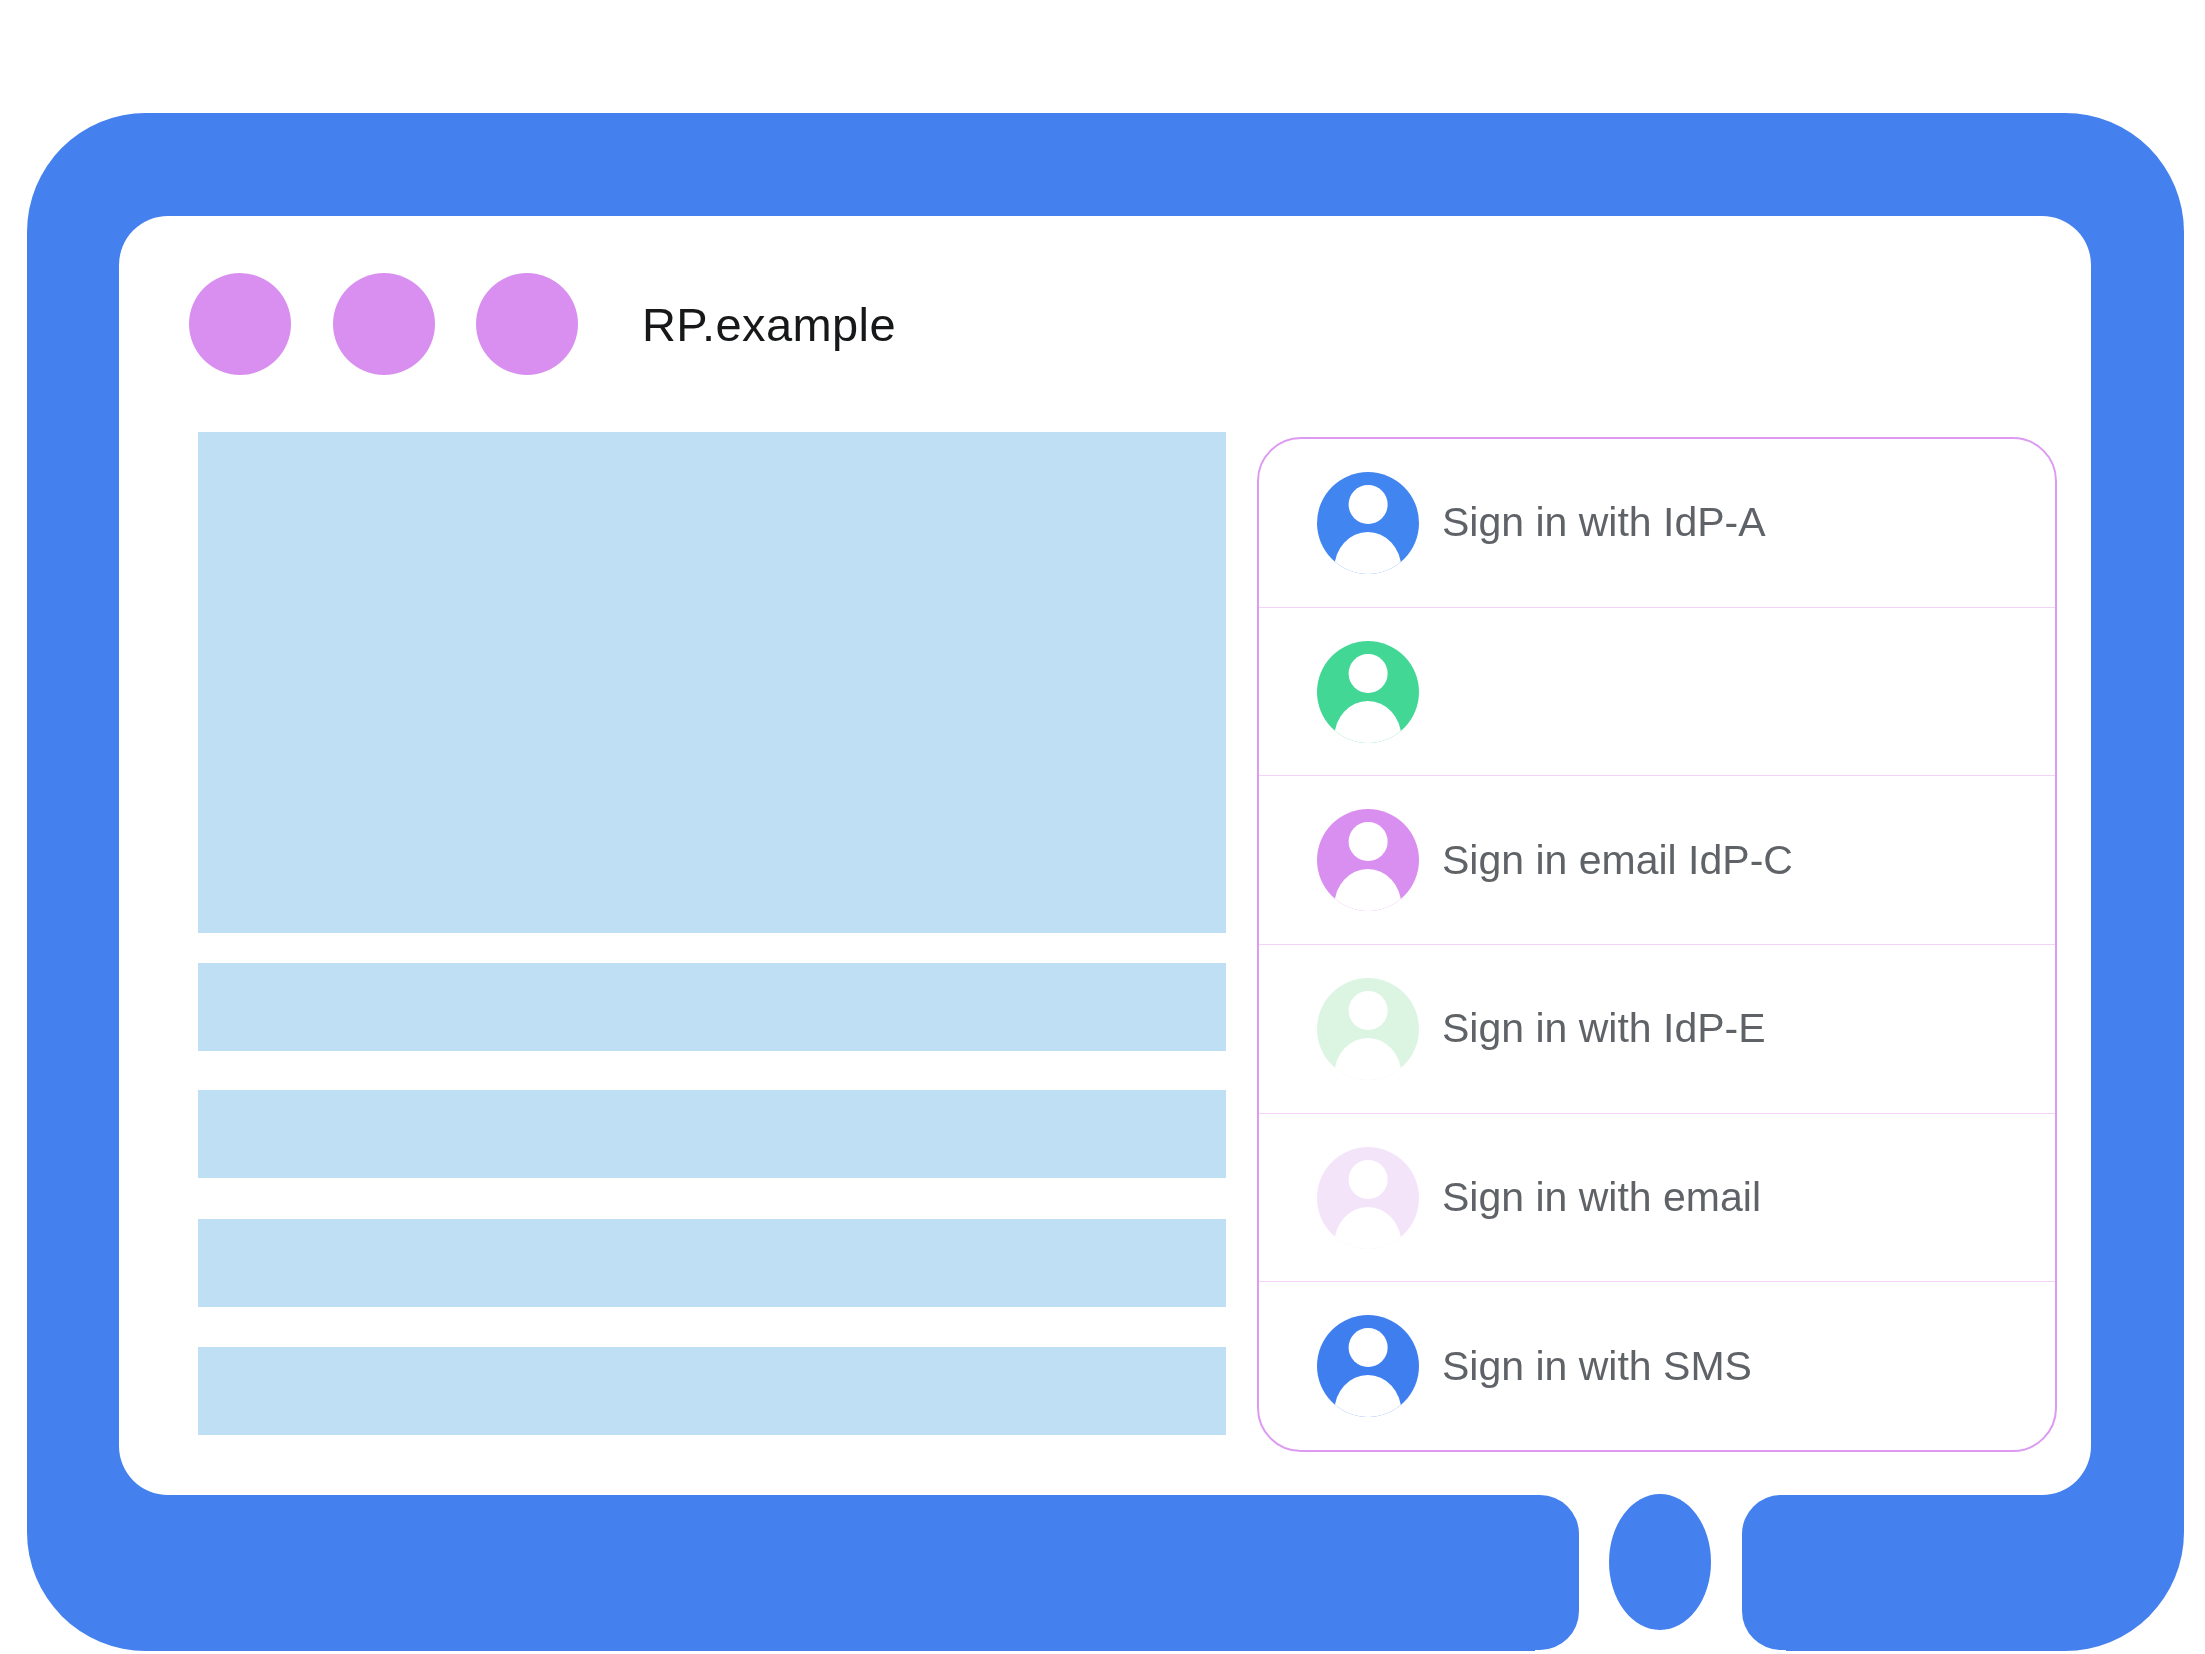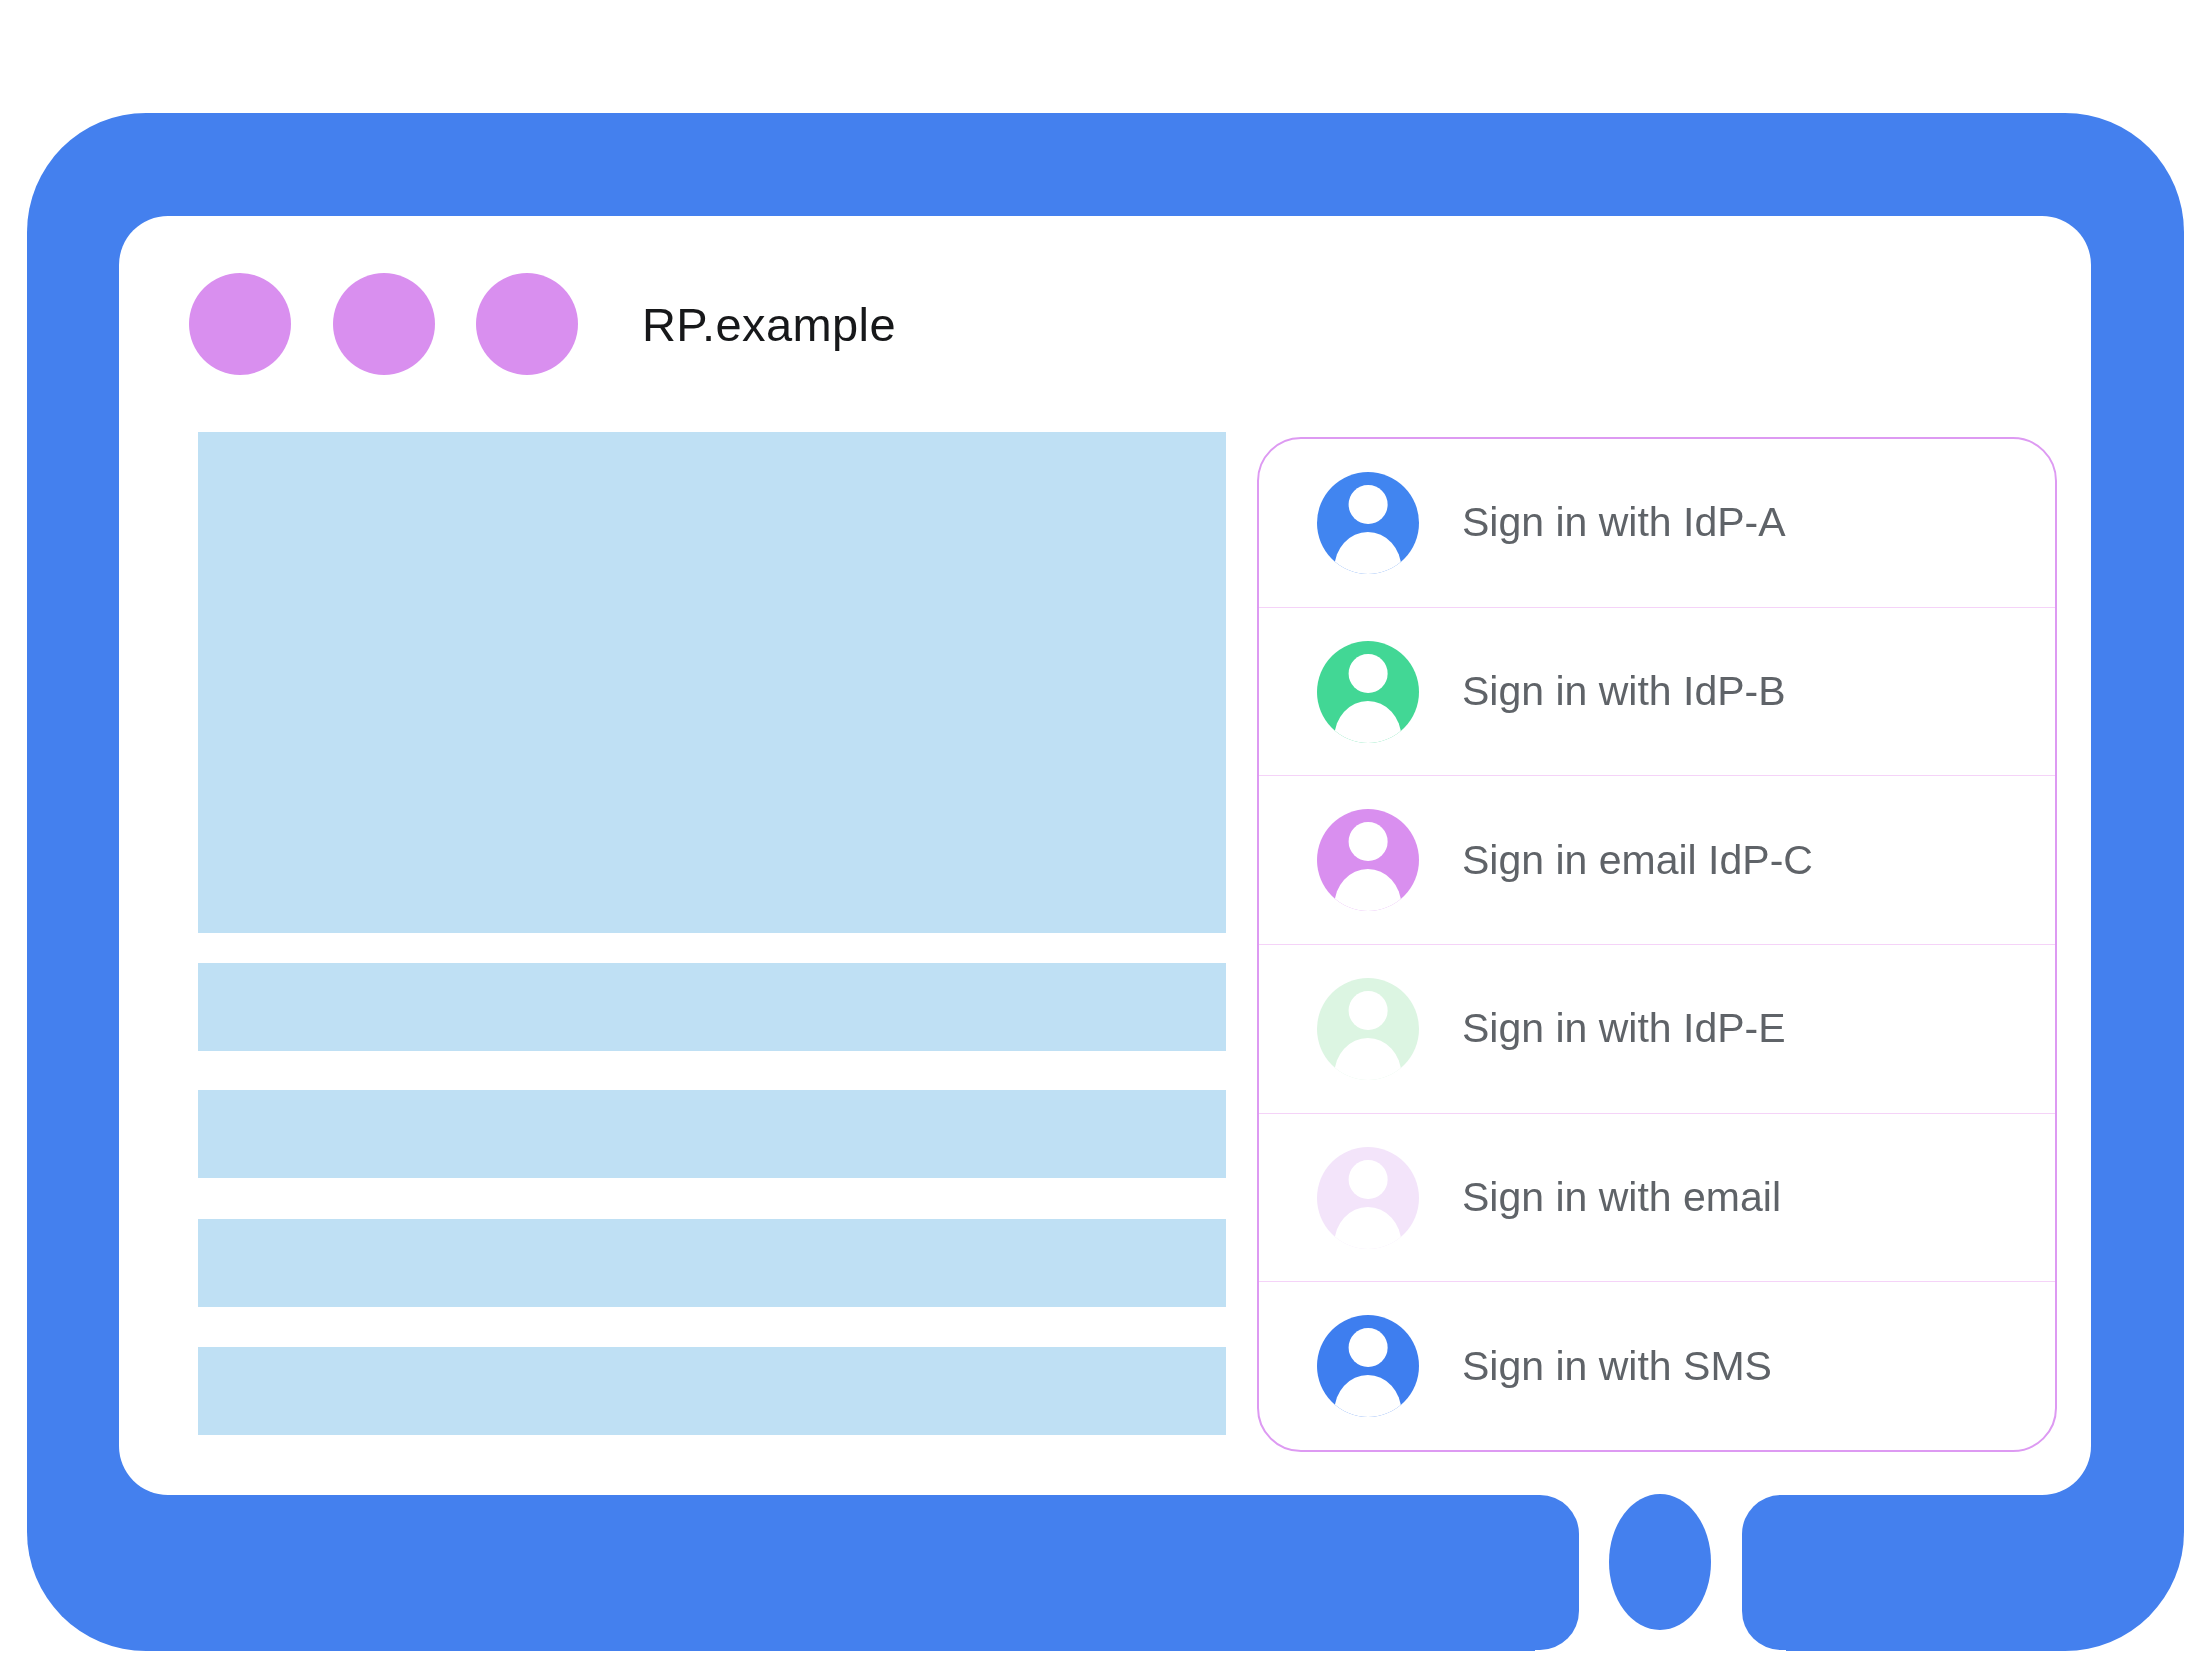--- a/index.html
+++ b/index.html
@@ -45,21 +45,21 @@
   .ph.line1{top:963px;height:88px;}
   .ph.line2{top:1090px;height:88px;}
   .ph.line3{top:1219px;height:88px;}
   .ph.line4{top:1347px;height:88px;}
 
   
   .signin-panel{position:absolute;left:1257px;top:437px;width:800px;height:1015px;
     background:var(--surface-white);border:2.6px solid var(--panel-border);border-radius:44px;
     display:flex;flex-direction:column;overflow:hidden;}
   .signin-row{flex:1 1 0;display:flex;align-items:center;
-    border-bottom:1.8px solid var(--divider-pink);cursor:pointer;gap:20px;}
+    border-bottom:1.8px solid var(--divider-pink);cursor:pointer;}
   .signin-row:last-child{border-bottom:none;}
   .avatar{position:relative;flex:none;width:102px;height:102px;margin-left:58px;
     border-radius:50%;overflow:hidden;}
   .avatar .head{position:absolute;left:50%;top:13%;transform:translateX(-50%);
     width:38%;height:38%;background:#fff;border-radius:50%;}
   .avatar .body{position:absolute;left:50%;top:59%;transform:translateX(-50%);
     width:66%;height:58%;background:#fff;
     border-radius:50% 50% 46% 46% / 62% 62% 38% 38%;}
   .signin-label{margin-left:23px;font-size:41px;font-weight:500;color:var(--label-gray);
     white-space:nowrap;}
@@ -95,21 +95,20 @@
           <span class="body"></span>
         </span>
       <span class="signin-label">Sign in with IdP-A</span>
     </div>
 
     <div class="signin-row">
       <span class="avatar" style="background-color: rgb(66, 215, 149);">
           <span class="head"></span>
           <span class="body"></span>
         </span>
-      <span class="signin-label">Sign in with IdP-B</span>
     </div>
 
     <div class="signin-row">
       <span class="avatar" style="background-color: rgb(217, 143, 239);">
           <span class="head"></span>
           <span class="body"></span>
         </span>
       <span class="signin-label">Sign in email IdP-C</span>
     </div>
 

